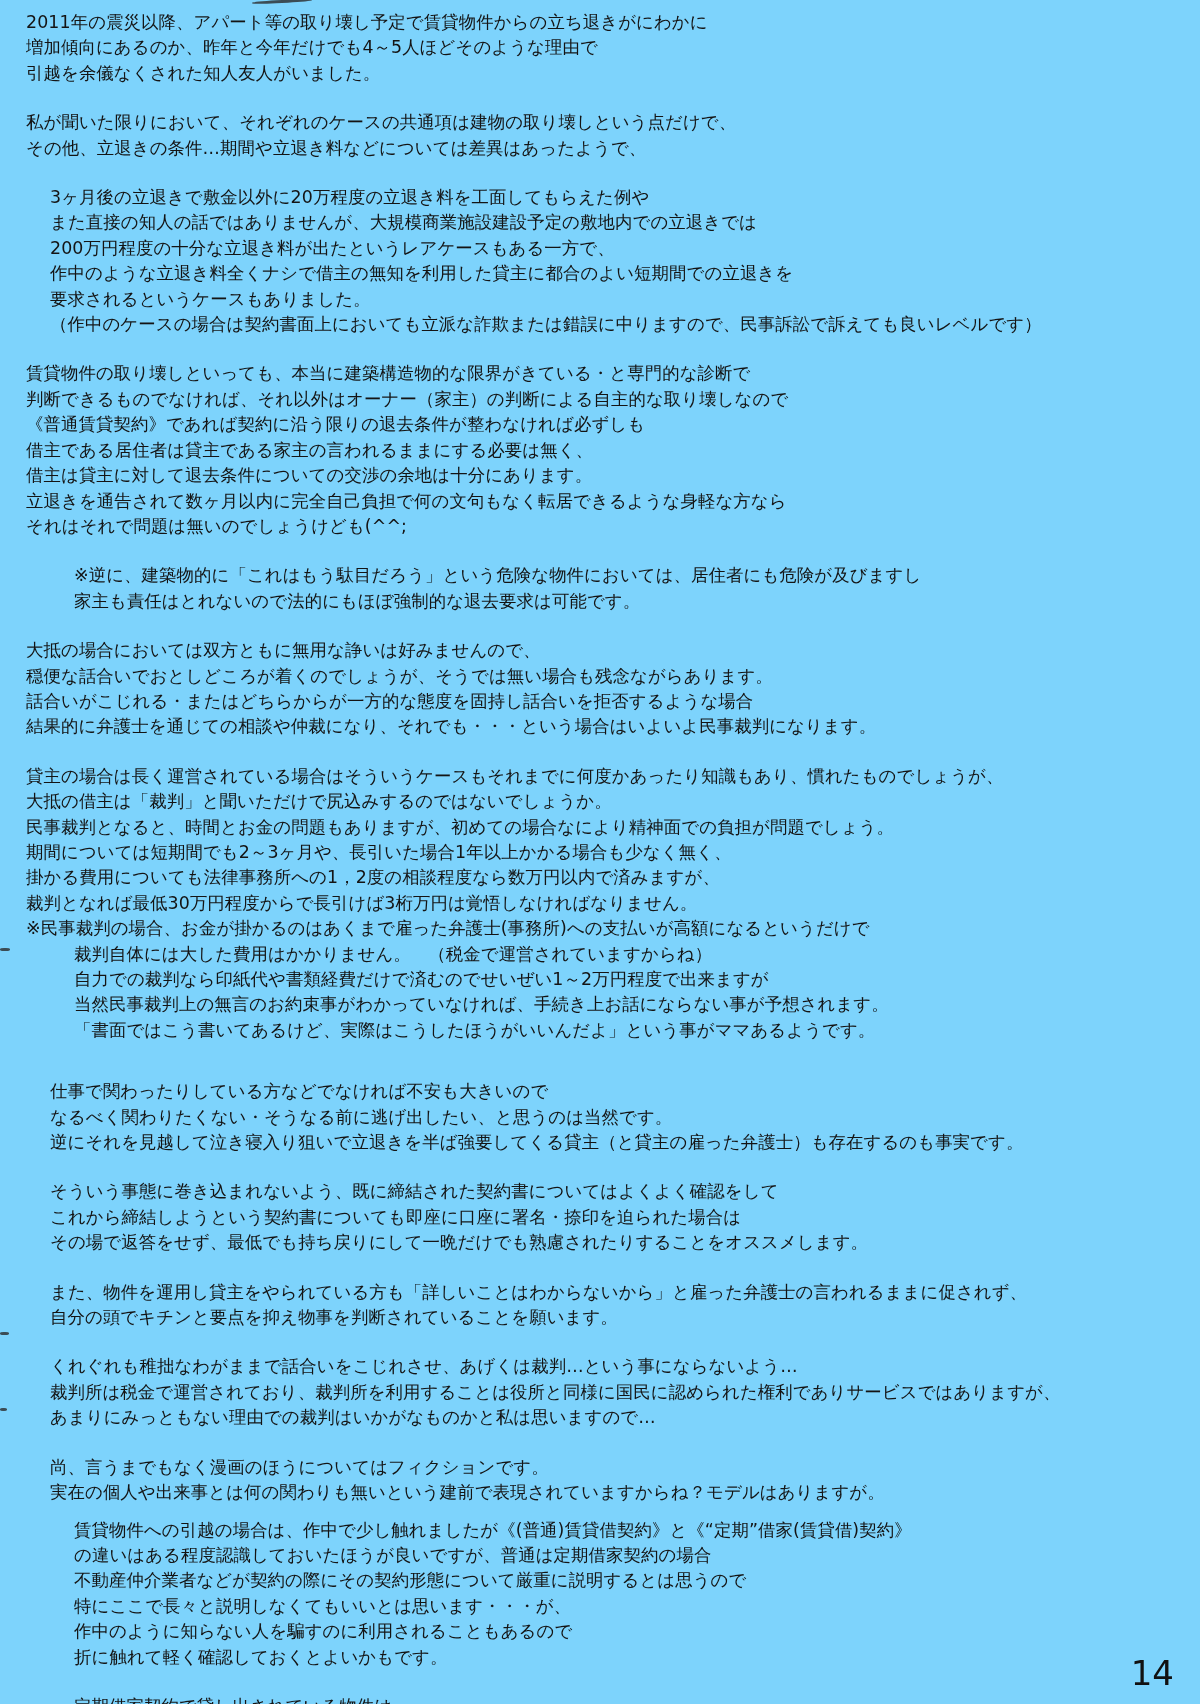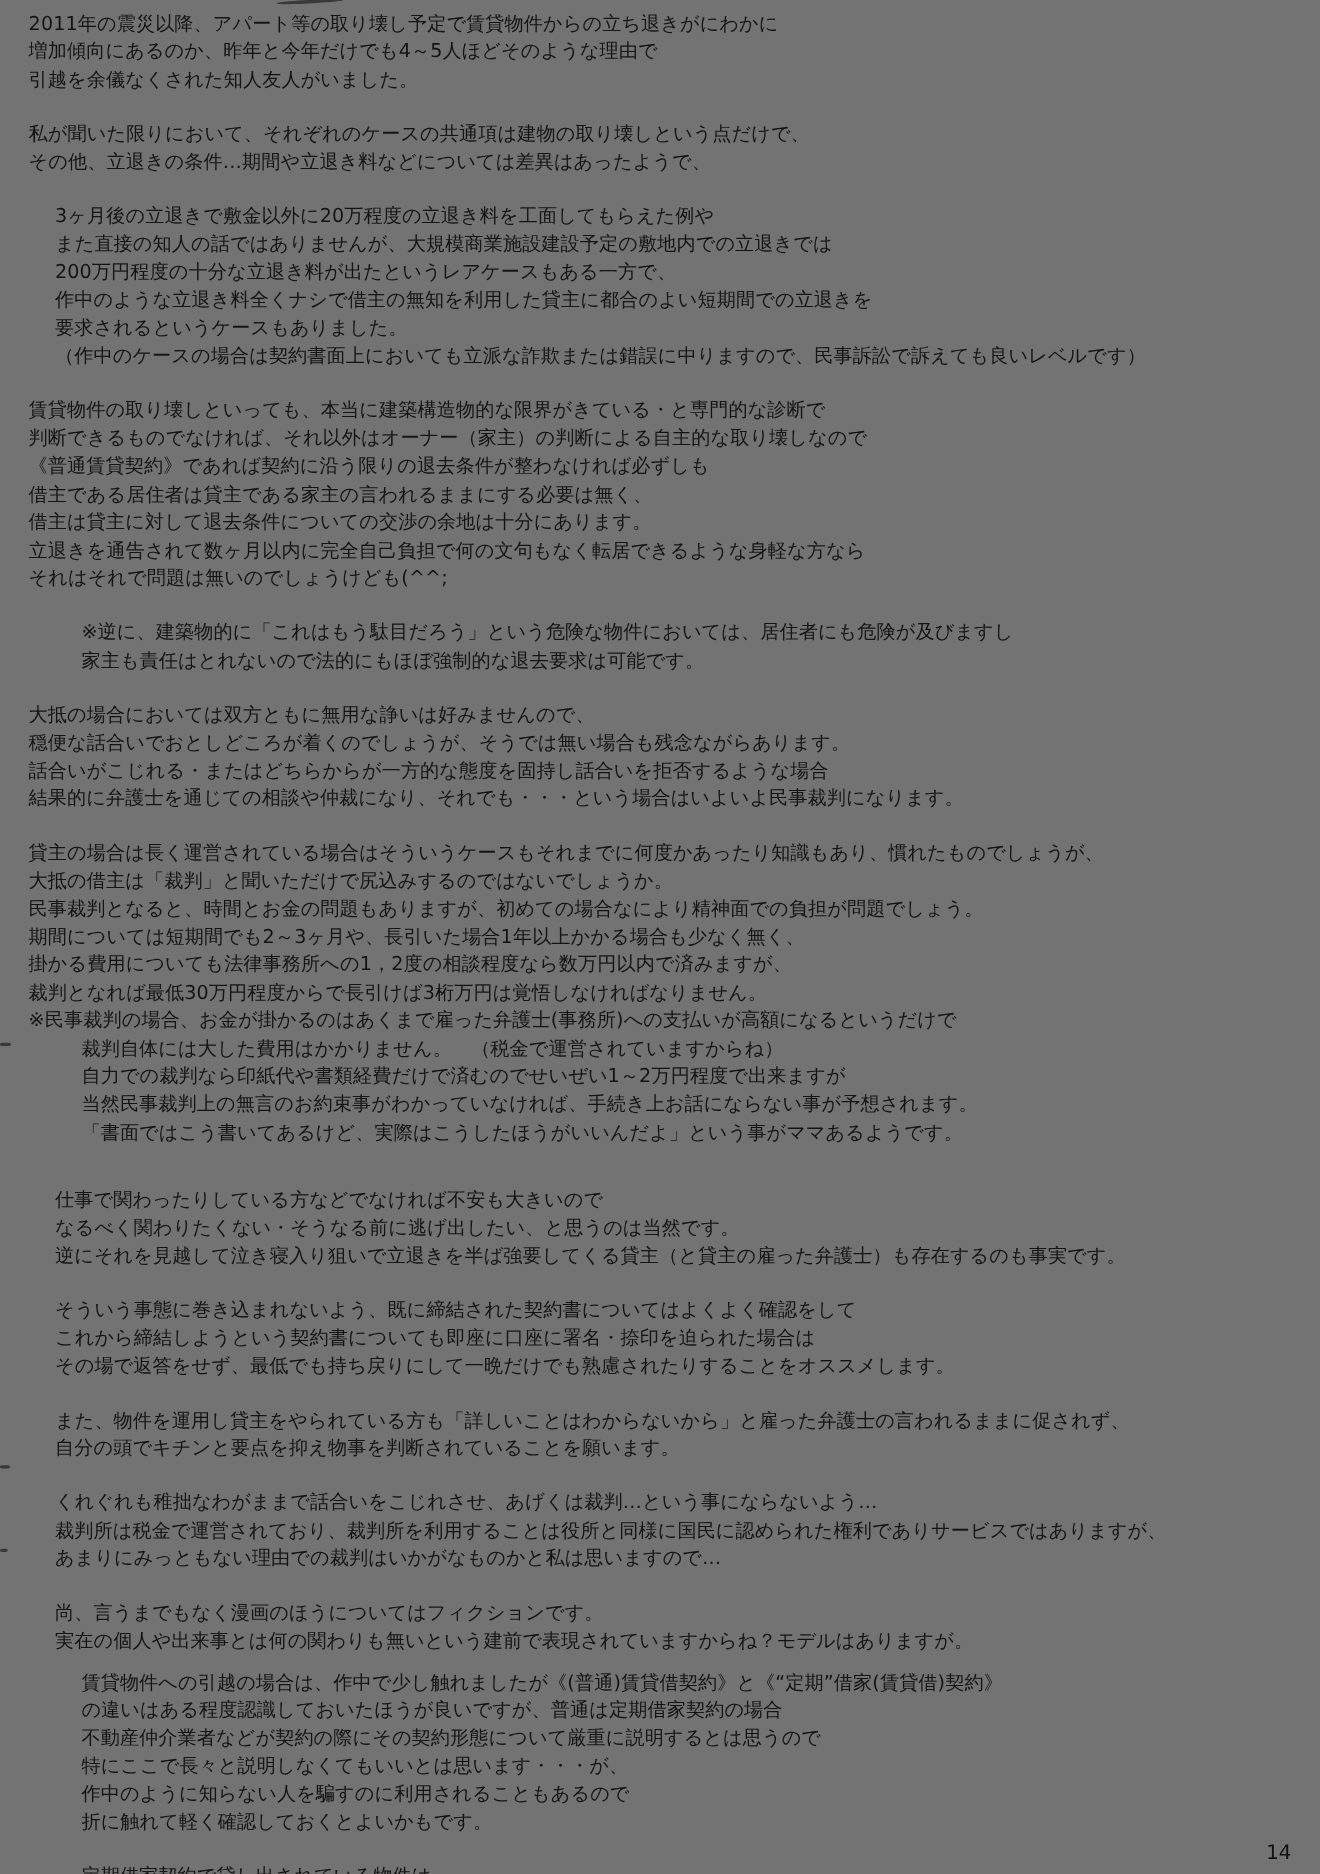--- a/index.html
+++ b/index.html
@@ -11,21 +11,21 @@
     width: 1200px;
     height: 1704px;
     position: relative;
     font-family: "DejaVu Sans", "Liberation Sans", sans-serif;
     color: #1b1b1b;
     overflow: hidden;
   }
   .page {
     position: absolute;
     inset: 0;
-    background: #737373;
+    background: #7dd3fc;
   }
   
   .edge-mark {
     position: absolute;
     background: #2a2a2a;
     opacity: .8;
   }
   .edge-mark.m1 { left: 252px; top: 0px; width: 60px; height: 3px; border-radius: 40%; transform: rotate(-3deg); }
   .edge-mark.m2 { left: 0px; top: 948px; width: 10px; height: 3px; border-radius: 40%; }
   .edge-mark.m3 { left: 0px; top: 1332px; width: 9px; height: 3px; border-radius: 40%; }
@@ -49,22 +49,22 @@
   .gap-s { height: 12px; }
   .gap-m { height: 24px; }
   .gap-l { height: 36px; }
 
   .indent-1 { padding-left: 24px; }
   .indent-2 { padding-left: 48px; }
 
   .page-number {
     position: absolute;
     right: 26px;
-    bottom: 4px;
-    font-size: 18px;
+    bottom: 16px;
+    font-size: 34px;
     line-height: 30px;
     font-family: "DejaVu Sans", "Liberation Sans", sans-serif;
     color: #111;
   }
 </style>
 </head>
 <body>
 
 <div class="page">
 

